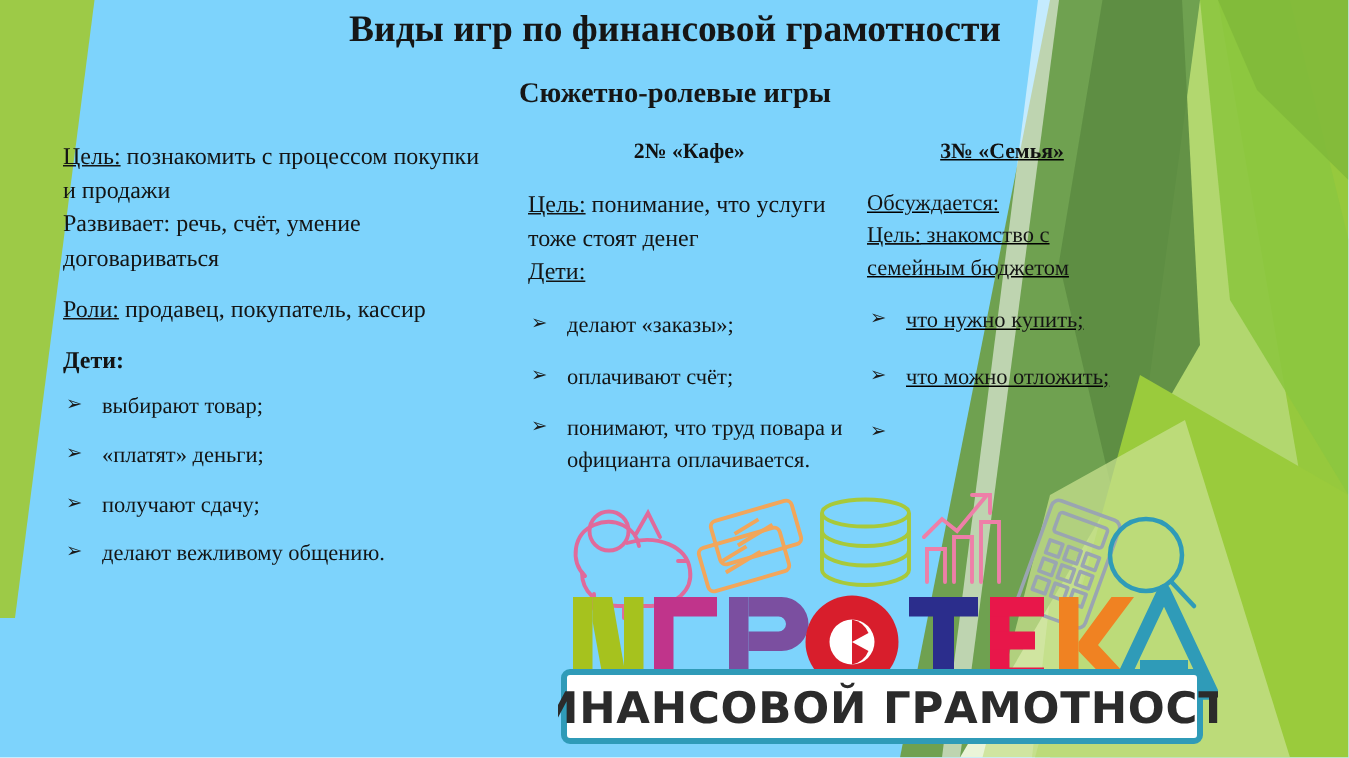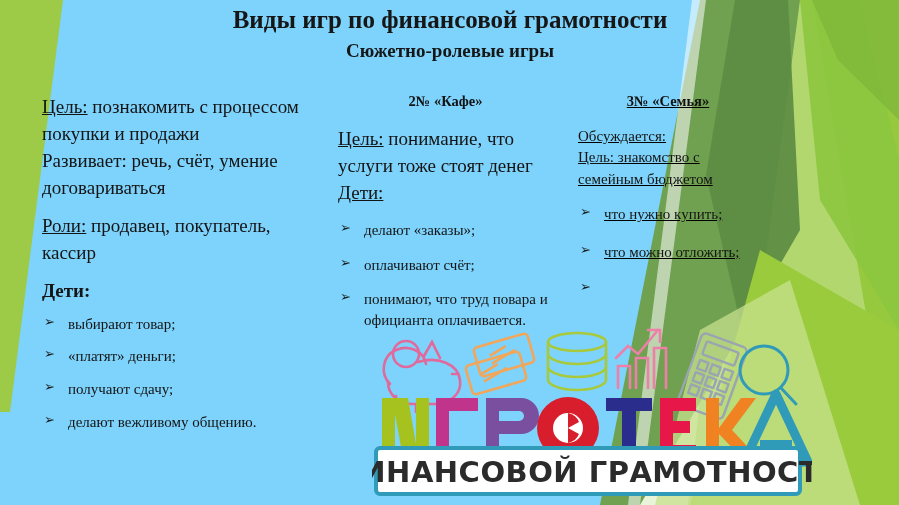--- a/index.html
+++ b/index.html
@@ -35,21 +35,21 @@
     left: 90px;
     width: 720px;
     text-align: center;
     font-weight: bold;
     font-size: 25px;
     color: #161616;
     letter-spacing: 0px;
   }
   .slide-subtitle {
     position: absolute;
-    top: 40px;
+    top: 52px;
     left: 90px;
     width: 720px;
     text-align: center;
     font-weight: bold;
     font-size: 19px;
     color: #161616;
   }
 
   
   .col {
@@ -58,21 +58,21 @@
   }
   .col-head {
     font-weight: bold;
     font-size: 14.5px;
     color: #121212;
     text-align: center;
     margin: 0 0 14px 0;
     line-height: 1.1;
   }
   .para {
-    font-size: 19px;
+    font-size: 16px;
     line-height: 1.42;
     color: #141414;
     margin: 0;
   }
   .para.gap {
     margin-top: 11px;
   }
   .u { text-decoration: underline; }
   .b { font-weight: bold; }
 
@@ -91,21 +91,21 @@
   }
   ul.blist li .bullet {
     position: absolute;
     left: 2px;
     top: -1px;
     font-size: 13px;
     color: #1b1b1b;
   }
 
   #col1 { left: 42px;  width: 282px; }
-  #col2 { left: 338px; width: 215px; }
+  #col2 { left: 352px; width: 215px; }
   #col3 { left: 578px; width: 180px; text-decoration: underline; }
 
   #col1 .col-head { margin-bottom: 16px; }
   #col2 .col-head { margin-bottom: 16px; }
   #col3 .col-head { margin-bottom: 16px; }
 
   #col3 .para { font-size: 15px; }
   #col3 ul.blist { margin-top: 14px; }
   #col3 ul.blist li { margin-bottom: 17px; }
   #col2 ul.blist { margin-top: 13px; }

